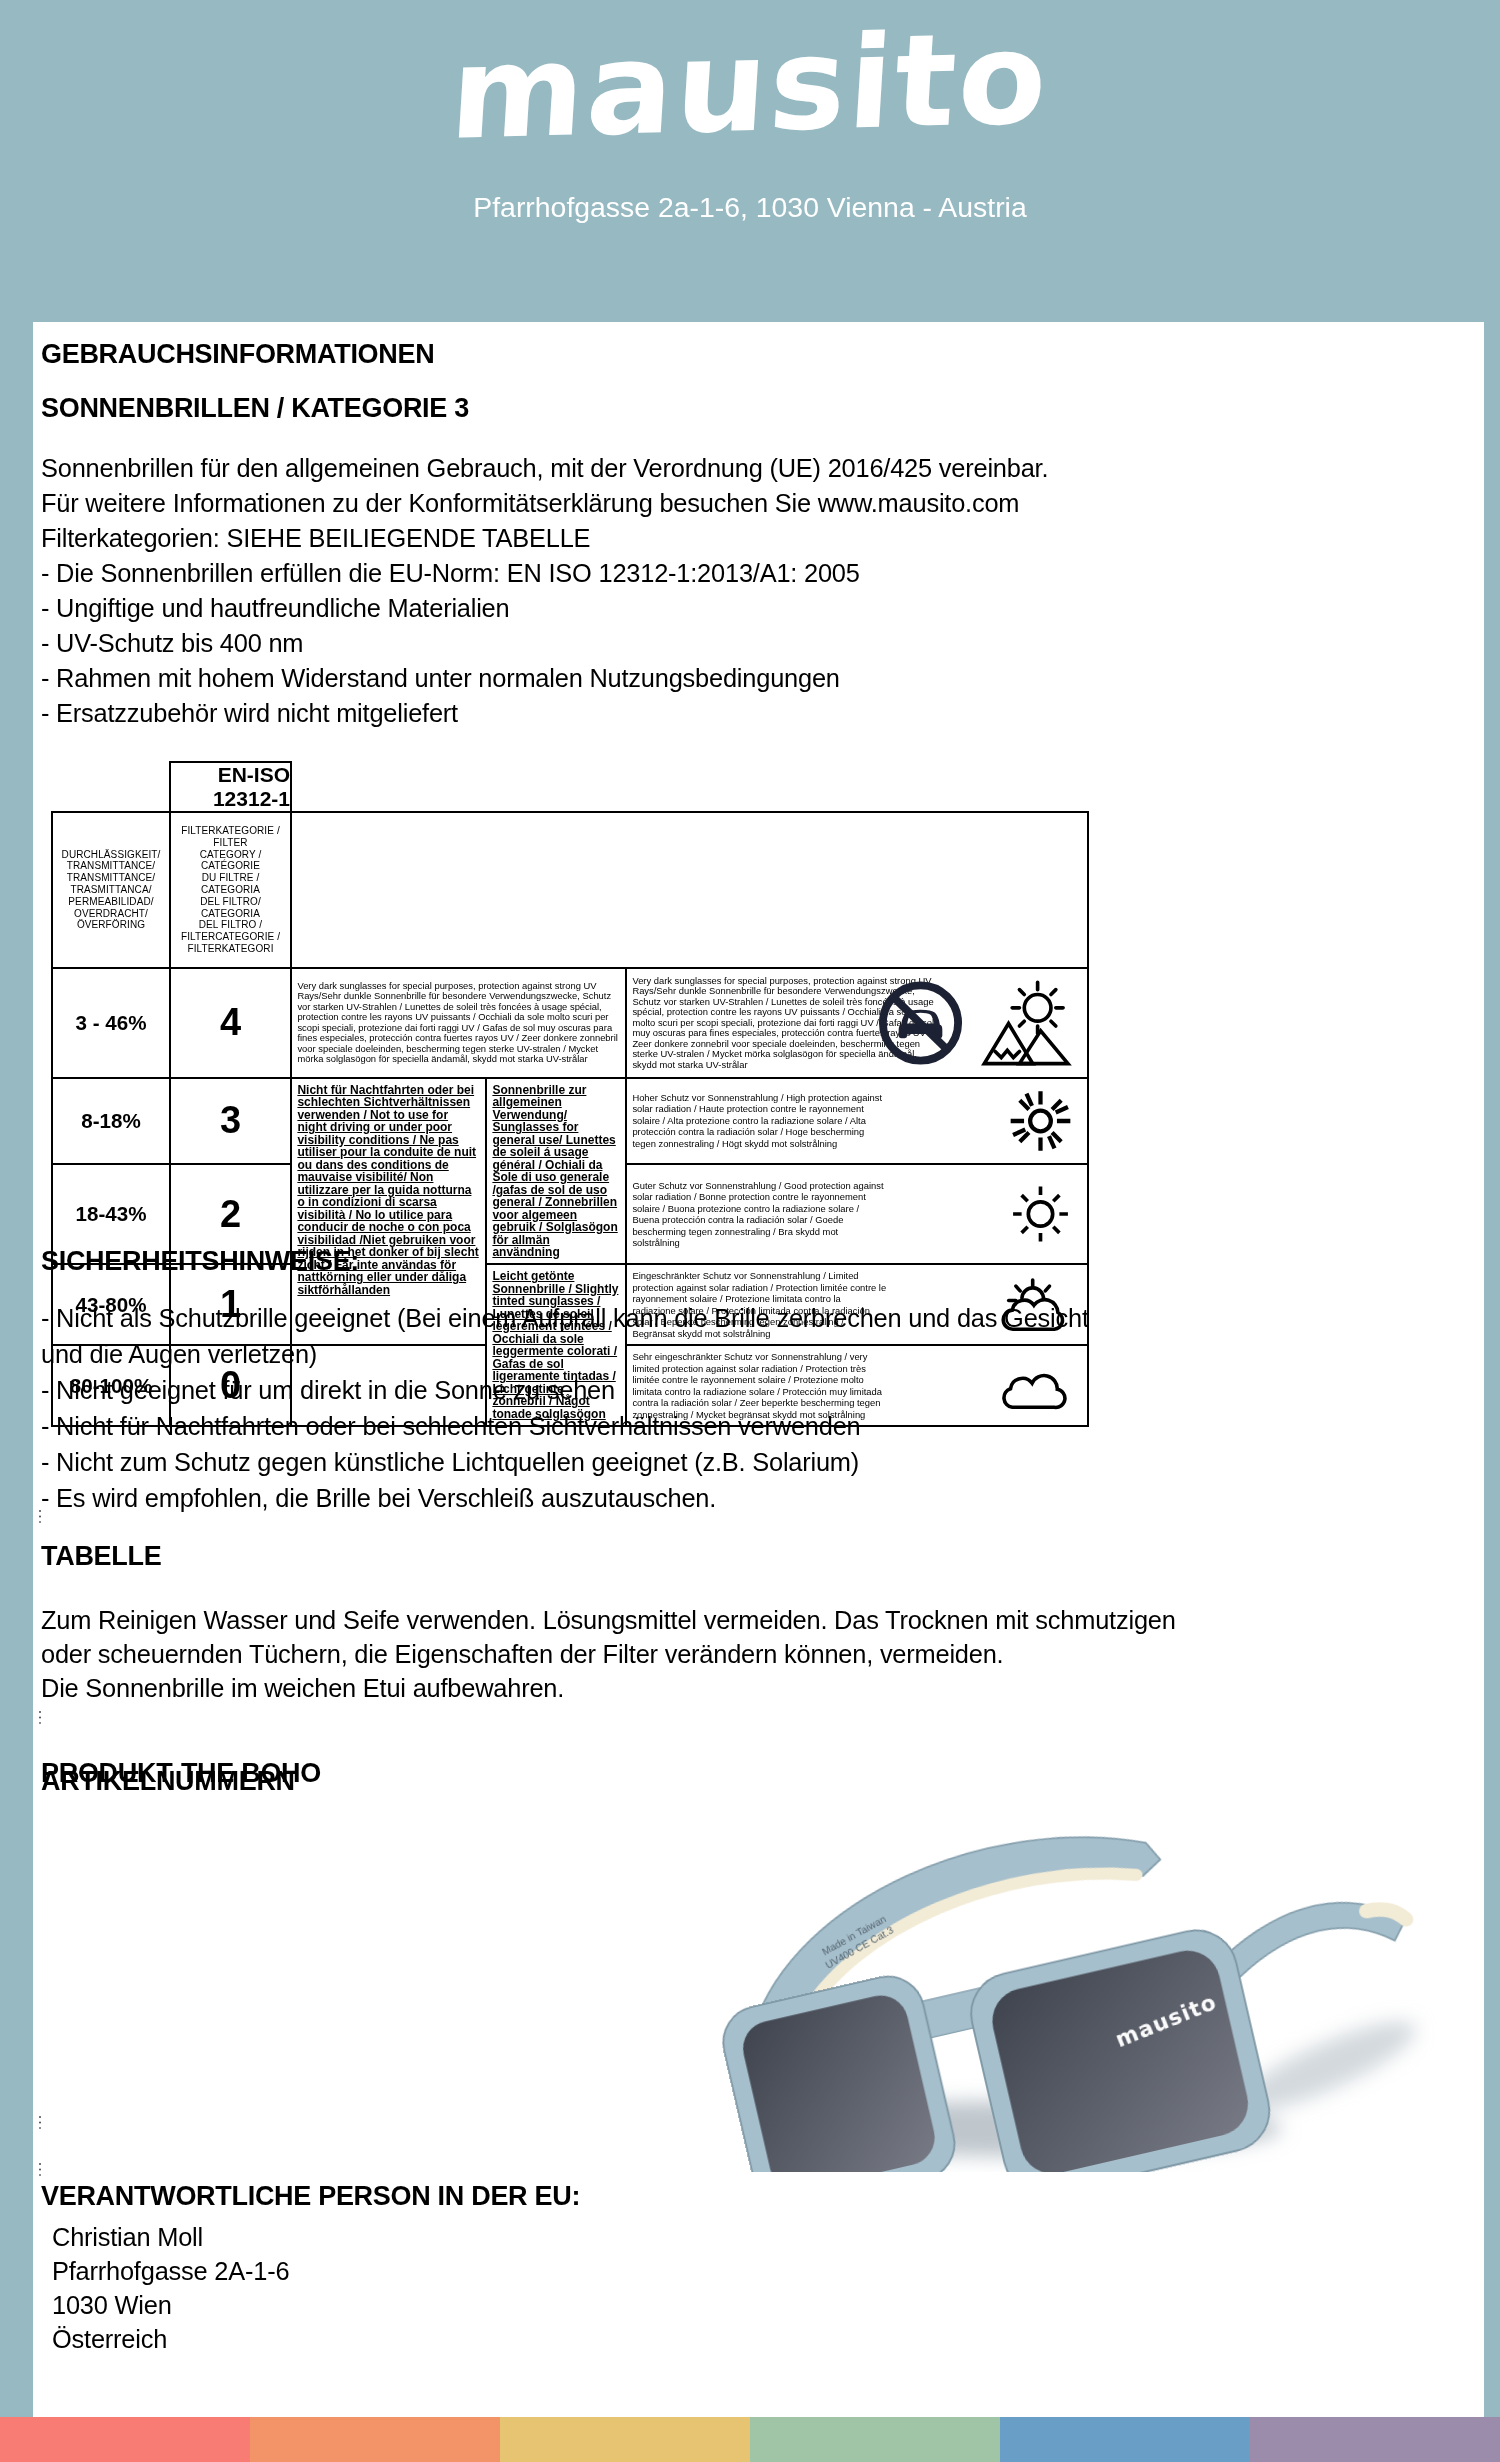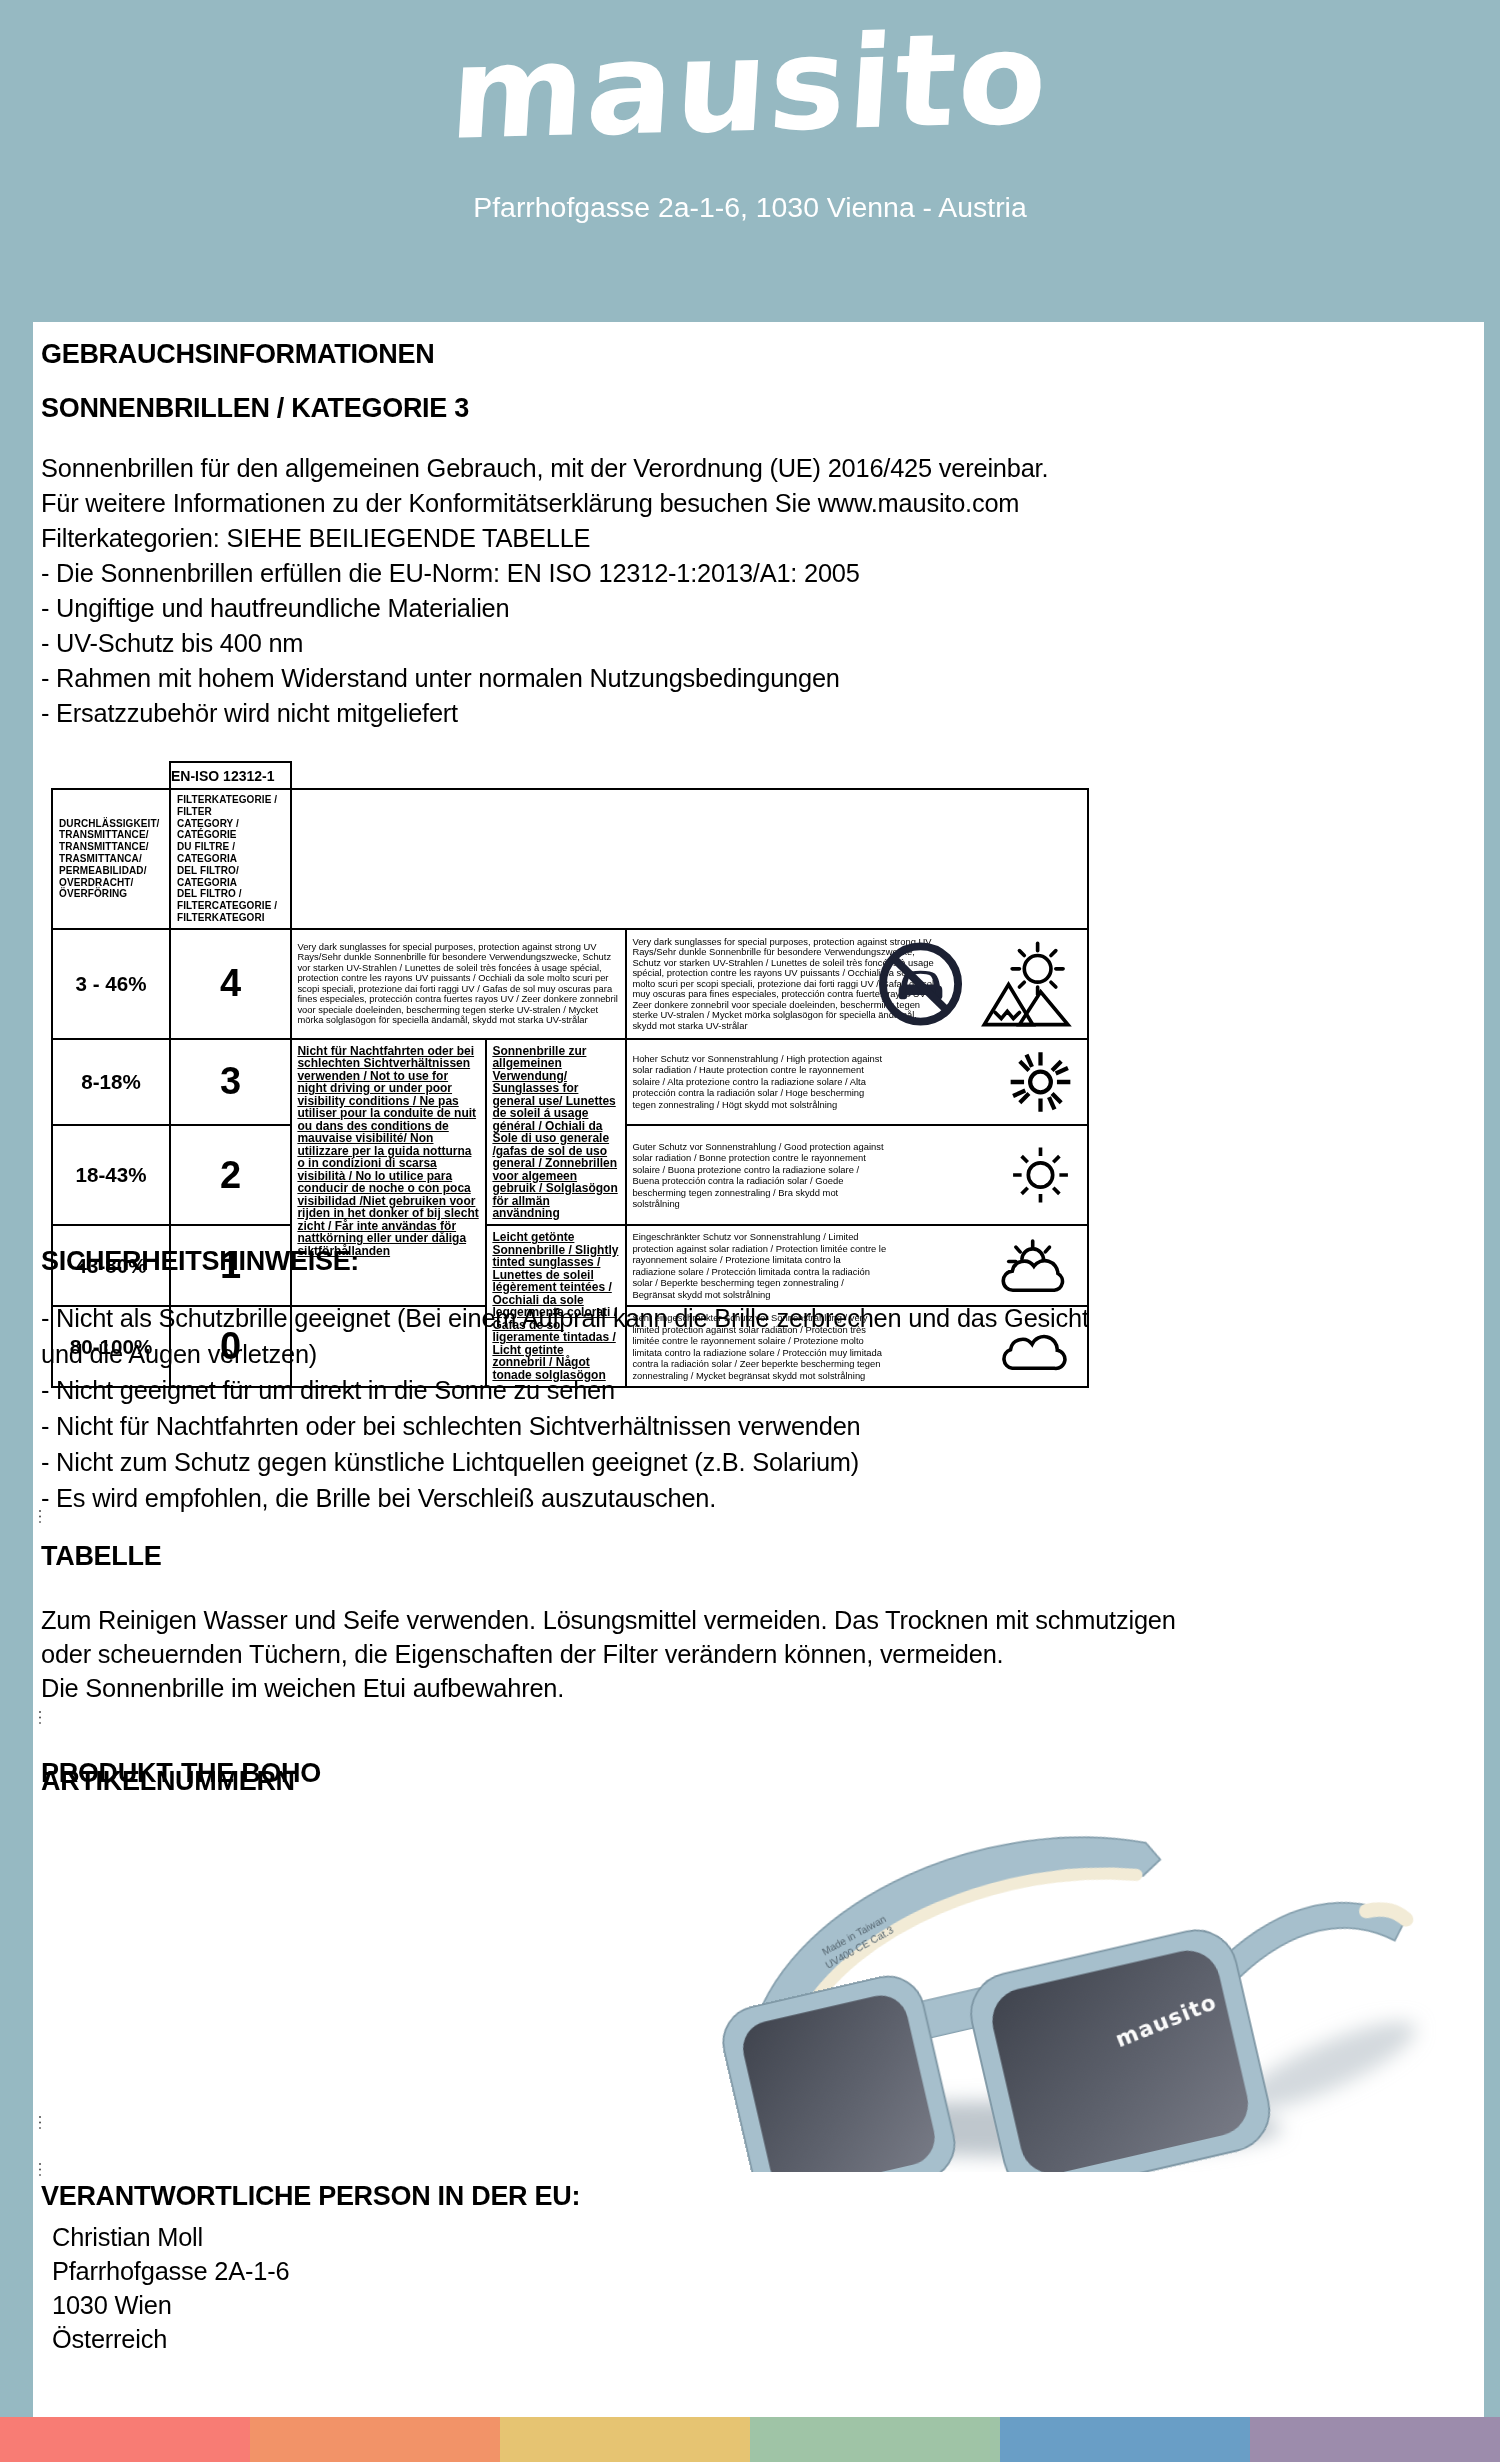--- a/index.html
+++ b/index.html
@@ -44,23 +44,23 @@
   .d1{top:1510px}.d2{top:1711px}.d3{top:2116px}.d4{top:2163px}
   
   .ftable{
     position:absolute;left:51px;top:761px;border-collapse:collapse;table-layout:fixed;
     font-family:"Liberation Sans","DejaVu Sans",sans-serif;
   }
   .ftable td{border:2.4px solid #000;vertical-align:middle;padding:0;background:#fff;}
   .ftable td.nob{border:none;}
   .r0{height:27px}.r1{height:86px}.r2{height:110px}.r3{height:59px}.r4{height:57px}.r5{height:47px}.r6{height:60px}
   .cw-a{width:118px}.cw-b{width:121px}.cw-c{width:195px}.cw-d{width:140px}.cw-e{width:462px}
-  td.iso{font-weight:700;font-size:14px;text-align:left;letter-spacing:0px;}
-  td.hdr{font-weight:700;font-size:10px;line-height:11.8px;vertical-align:middle;
-         padding:4px 6px;letter-spacing:0.1px;text-transform:uppercase;white-space:pre-line;}
+  td.iso{font-weight:700;font-size:21px;text-align:right;letter-spacing:0px;}
+  td.hdr{font-weight:400;font-size:10px;line-height:11.8px;vertical-align:middle;
+         padding:12px 6px;letter-spacing:0.1px;text-transform:uppercase;white-space:pre-line;text-align:center;}
   td.pct{font-weight:700;font-size:20.6px;text-align:center;}
   td.cat{font-weight:700;font-size:38px;text-align:center;}
   td.txt{vertical-align:middle;padding:4.2px 5.4px;}
   .sm{font-size:9.4px;line-height:10.5px;}
   td.cbold,td.dbold{font-weight:700;font-size:12px;line-height:12.5px;vertical-align:top;padding:4.8px 5.4px;text-decoration:underline;}
   td.ecell{position:relative;}
   td.ecell .etext{font-size:9.4px;line-height:11.5px;width:254px;padding:3.6px 0 3.6px 5.4px;}
   td.ecell .etext.wide{width:305px;line-height:10.5px;}
   .iconbox{position:absolute;right:13.3px;top:50%;transform:translateY(-50%);display:flex;gap:11px;align-items:center;}
   .iconbox svg{display:block;}

